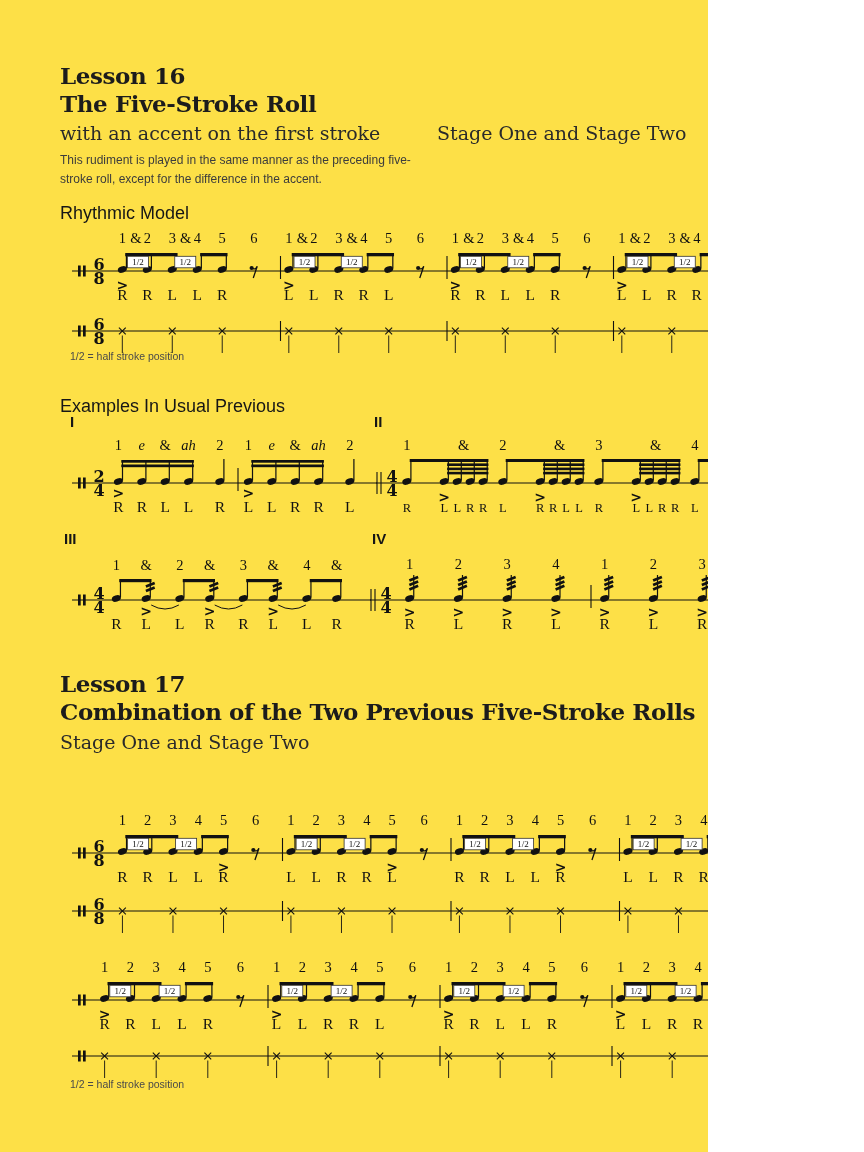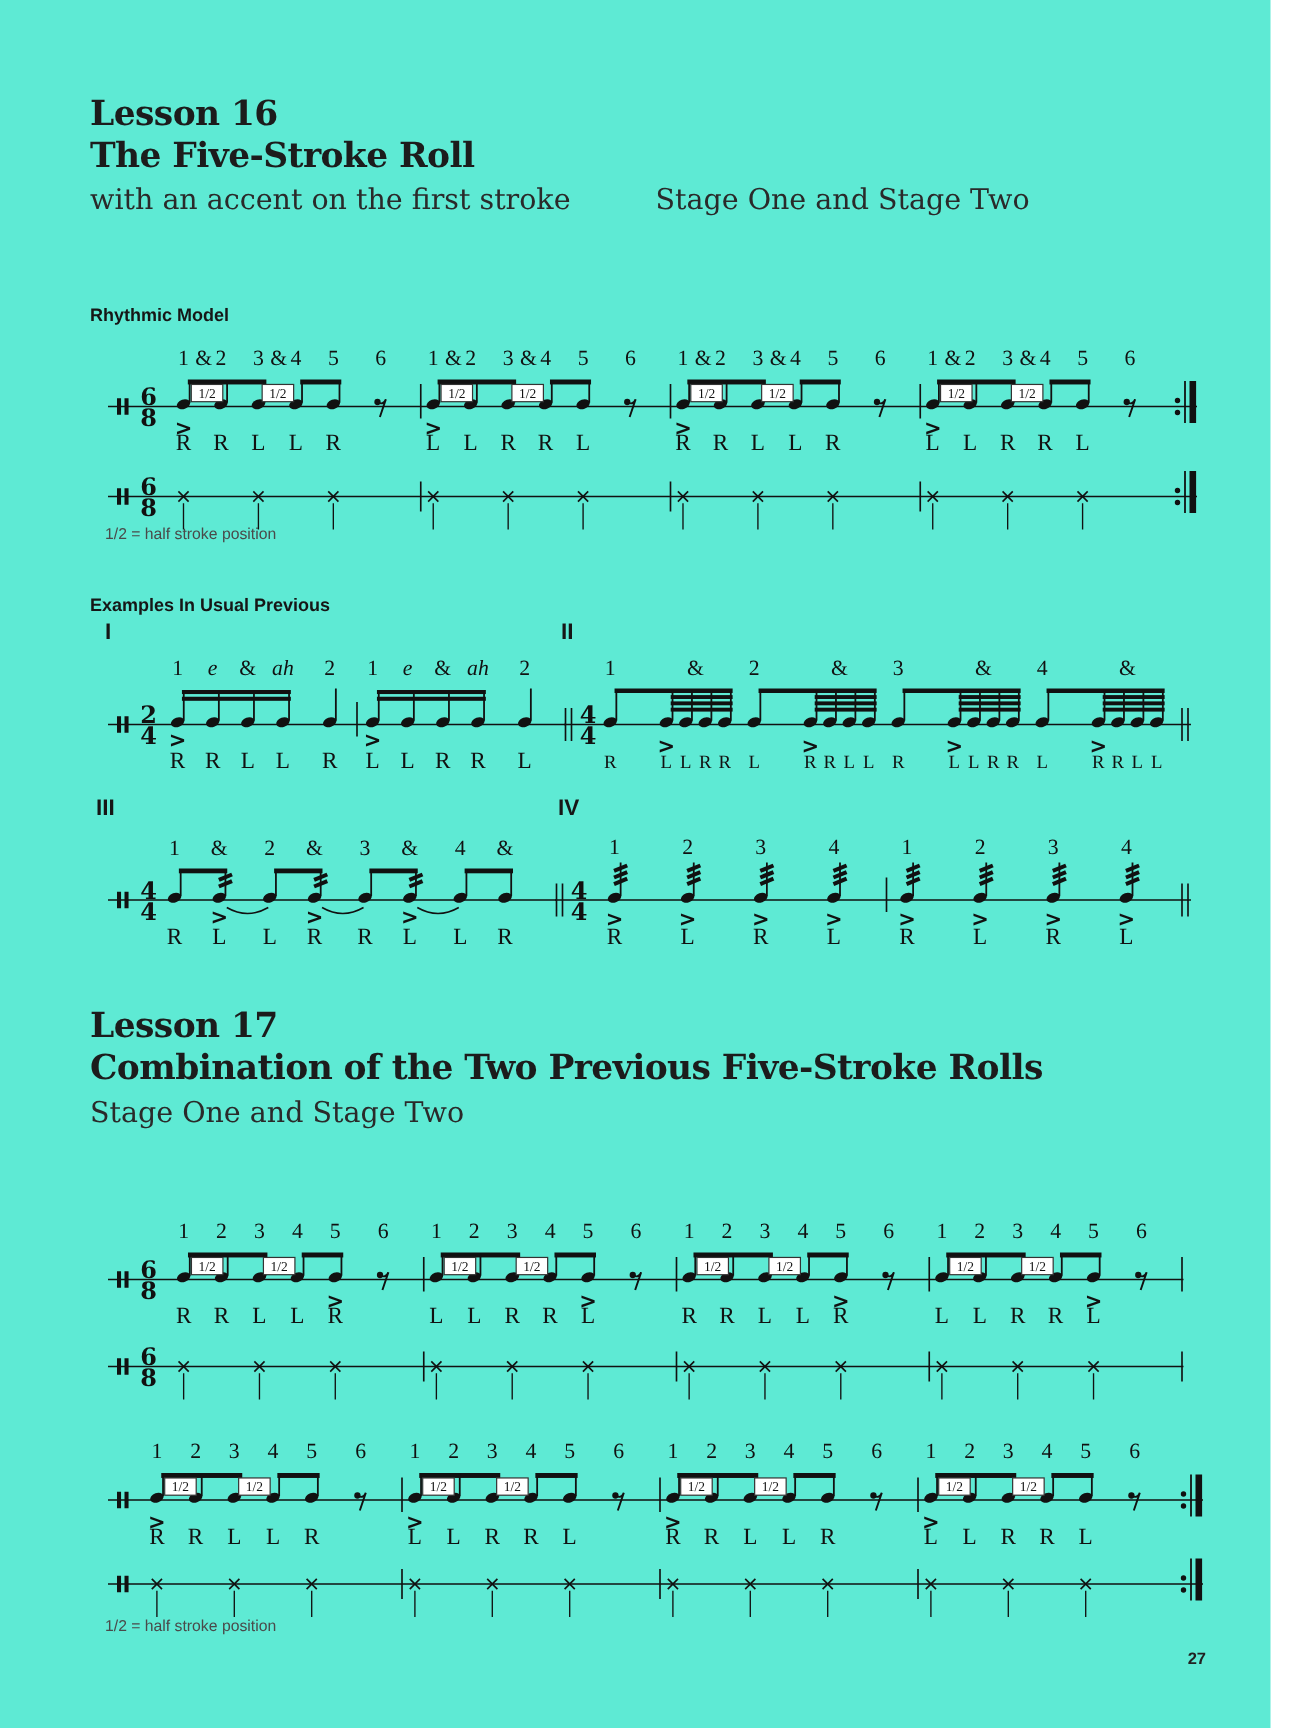--- a/index.html
+++ b/index.html
@@ -1,37 +1,39 @@
 <!DOCTYPE html>
 <html><head>
 <meta charset="utf-8">
 <style>
   html,body{margin:0;padding:0;background:#fff;}
-  #page{position:relative;width:847px;height:1152px;background:#5eead4;
+  #page{position:relative;width:708px;height:1152px;background:#fde047;
         font-family:"Liberation Sans",sans-serif;color:#111;overflow:hidden;}
   .abs{position:absolute;}
   .title{font-family:"DejaVu Serif",serif;font-weight:bold;font-size:23px;
          letter-spacing:-0.4px;color:#1c1c1c;white-space:nowrap;}
   .subtitle{font-family:"DejaVu Serif",serif;font-size:19px;color:#2a2a2a;white-space:nowrap;}
   .body-text{font-size:12px;line-height:1.55;color:#3c3c3c;white-space:pre-line;}
-  .sec-heading{font-weight:bold;font-size:12px;color:#161616;}
+  .sec-heading{font-weight:normal;font-size:18px;color:#161616;}
   .roman{font-weight:bold;font-size:15px;color:#161616;}
   .footnote{font-size:10.5px;color:#4a4a4a;}
   .pagenum{font-weight:bold;font-size:11px;color:#222;text-align:right;}
   svg{position:absolute;left:0;top:0;}
 </style>
 </head>
 <body>
 
 <div id="page">
 
   <div class="abs title" style="left:60px;top:62px">Lesson 16</div>
   <div class="abs title" style="left:60px;top:90px">The Five-Stroke Roll</div>
   <div class="abs subtitle" style="left:60px;top:122px">with an accent on the first stroke</div>
   <div class="abs subtitle" style="left:437px;top:122px">Stage One and Stage Two</div>
+  <div class="abs body-text" style="left:60px;top:151px;width:370px">This rudiment is played in the same manner as the preceding five-
+stroke roll, except for the difference in the accent.</div>
 
   <div class="abs sec-heading" style="left:60px;top:203px">Rhythmic Model</div>
   <div class="abs footnote" style="left:70px;top:350px">1/2 = half stroke position</div>
 
   <div class="abs sec-heading" style="left:60px;top:396px">Examples In Usual Previous</div>
   <div class="abs roman" style="left:70px;top:413px">I</div>
   <div class="abs roman" style="left:374px;top:413px">II</div>
   <div class="abs roman" style="left:64px;top:530px">III</div>
   <div class="abs roman" style="left:372px;top:530px">IV</div>
 

